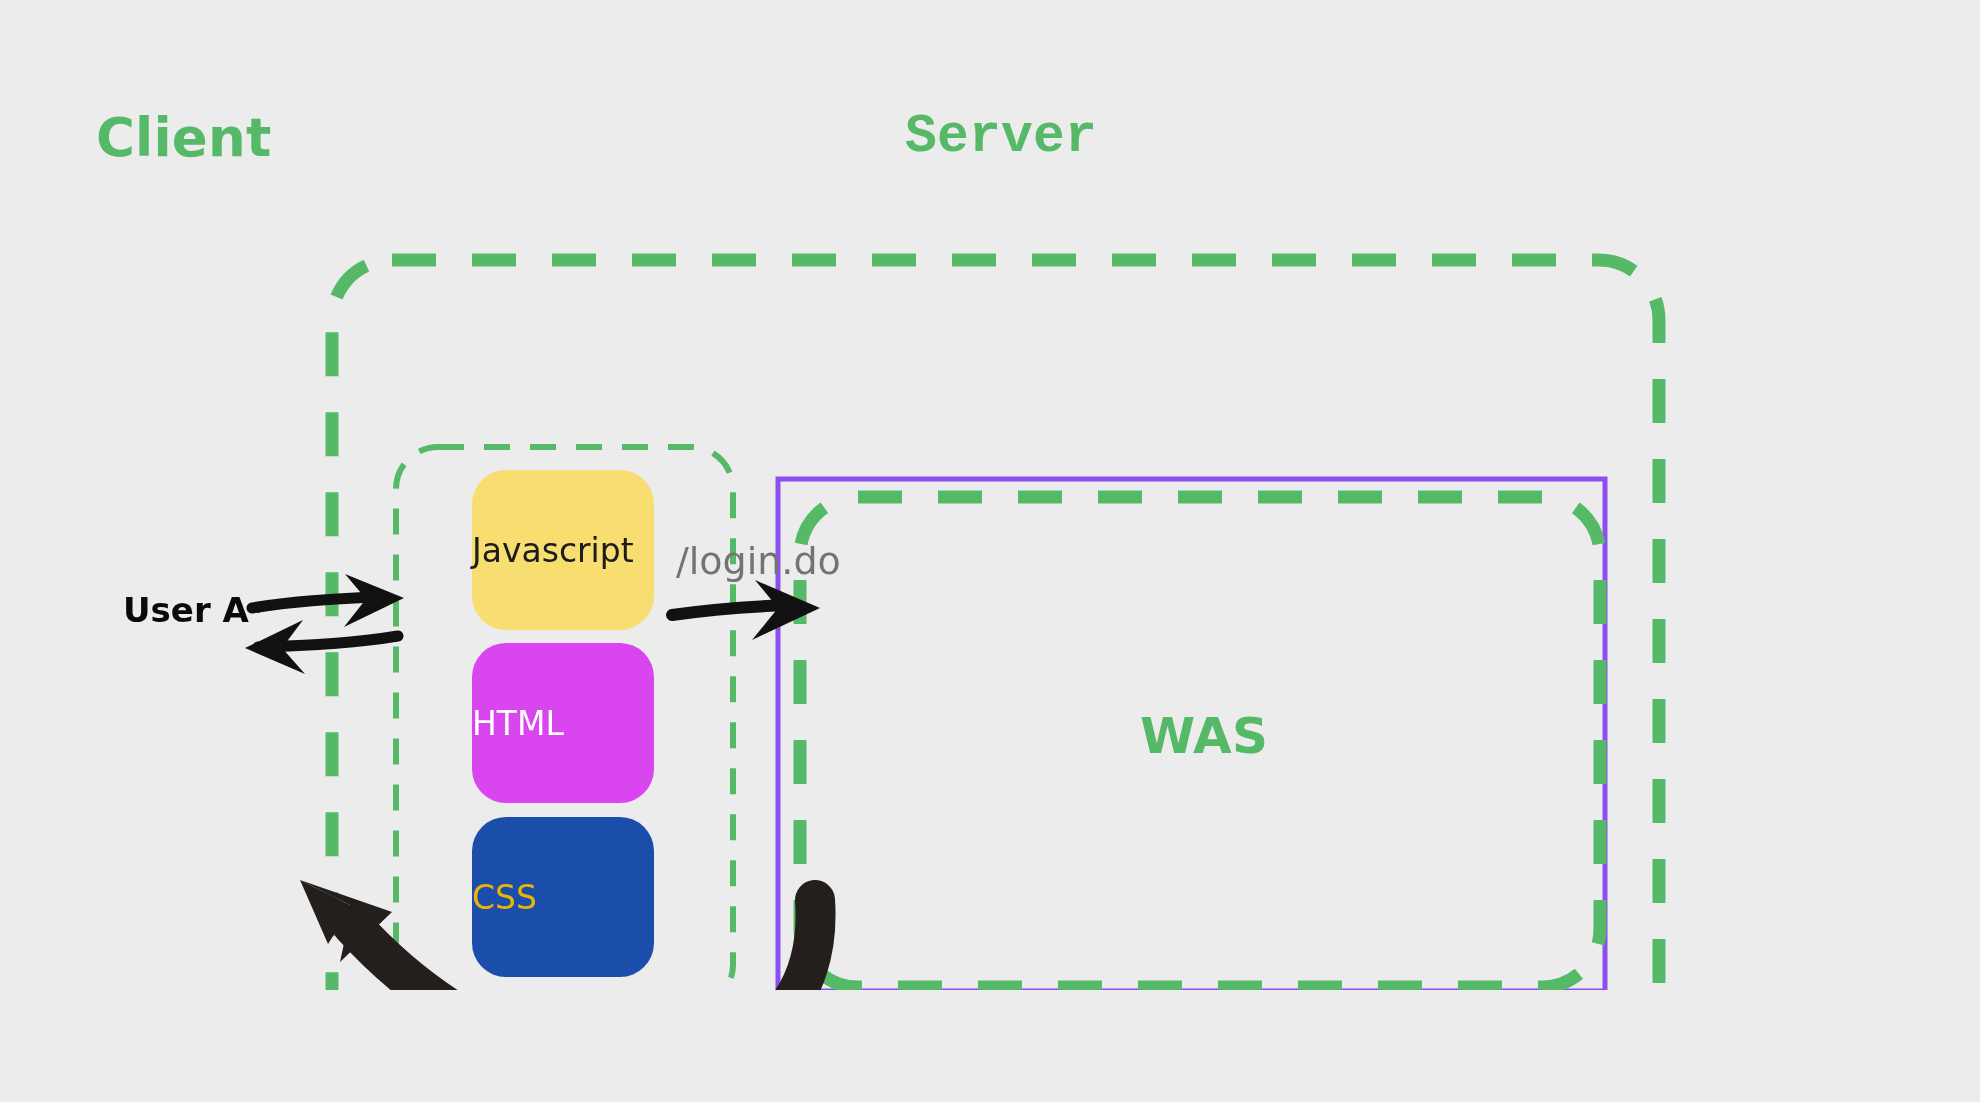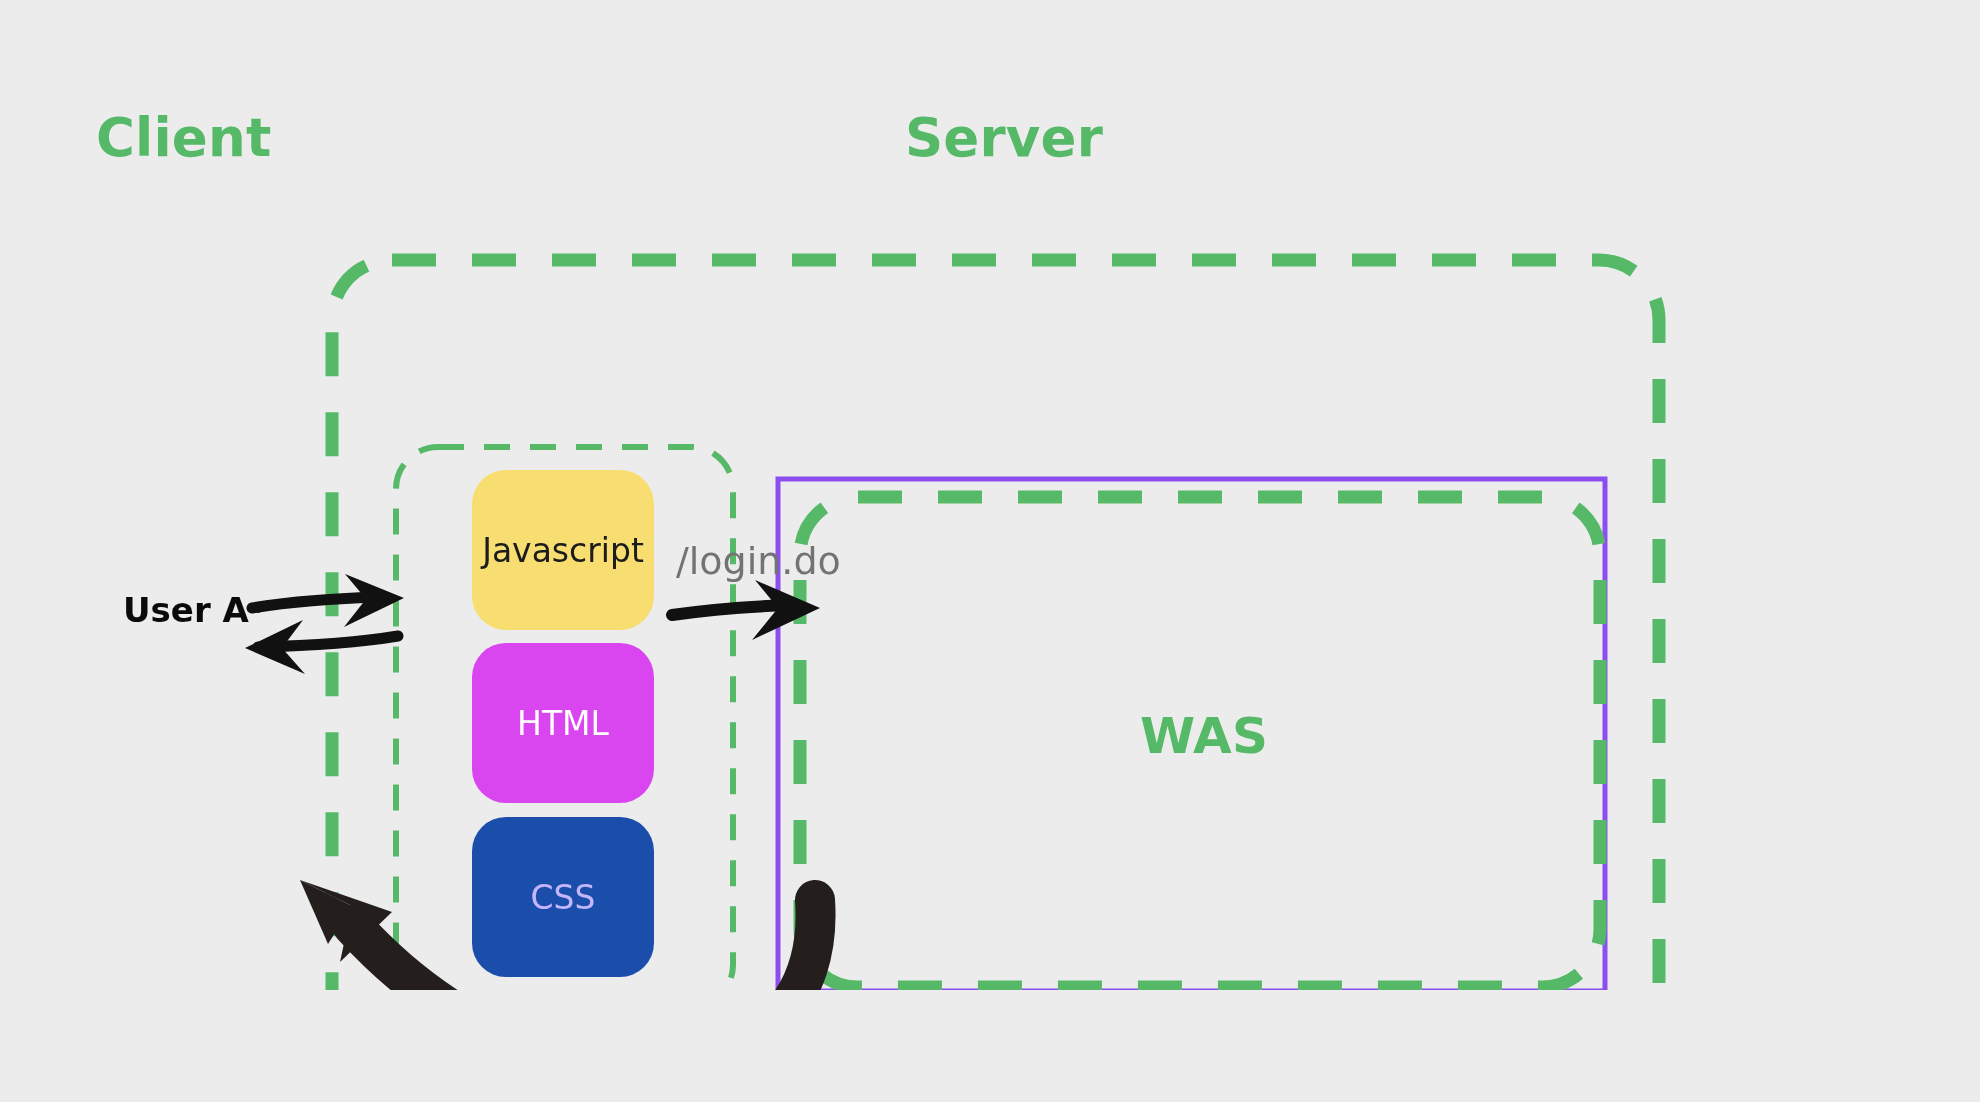--- a/index.html
+++ b/index.html
@@ -27,21 +27,21 @@
     position: absolute;
     white-space: nowrap;
     line-height: 1;
   }
   .zone-title {
     color: #55B968;
     font-weight: 700;
     letter-spacing: 0.2px;
   }
   #client-title { left: 96px; top: 111px; font-size: 53px; }
-  #server-title { left: 905px; top: 111px; font-size: 53px; }
+  #server-title { left: 905px; top: 111px; font-size: 53px; font-family: Liberation Mono, monospace; }
   #webserver-title { left: 424px; top: 375px; font-size: 50px; }
   #was-title { left: 1140px; top: 711px; font-size: 50px; }
 
   #user-a-label {
     left: 111px;
     top: 593px;
     font-size: 34px;
     font-weight: 700;
     color: #0a0a0a;
     margin-left: 12px;
@@ -54,27 +54,27 @@
     color: #737373;
   }
 
   .tech-box {
     position: absolute;
     width: 182px;
     height: 160px;
     border-radius: 34px;
     display: flex;
     align-items: center;
-    justify-content: center;
+    justify-content: flex-start;
     font-size: 33px;
     box-sizing: border-box;
   }
   #box-javascript { left: 472px; top: 470px; background: #F8DE70; color: #1c1c1c; }
   #box-html       { left: 472px; top: 643px; background: #d946ef; color: #ffffff; }
-  #box-css        { left: 472px; top: 817px; background: #1B4DAB; color: #c4b5fd; }
+  #box-css        { left: 472px; top: 817px; background: #1B4DAB; color: #eab308; }
 </style>
 </head>
 <body>
 
 <div id="canvas">
 
   <svg class="svg-layer" viewBox="0 0 1980 1102" xmlns="http://www.w3.org/2000/svg">
 
     <rect x="332" y="260" width="1327" height="800" rx="60" ry="60" fill="none" stroke="#55B968" stroke-width="13" stroke-dasharray="44 36" stroke-linecap="butt"></rect>
 

